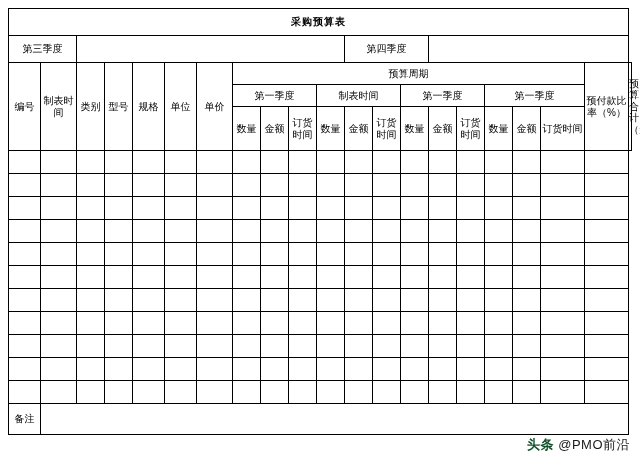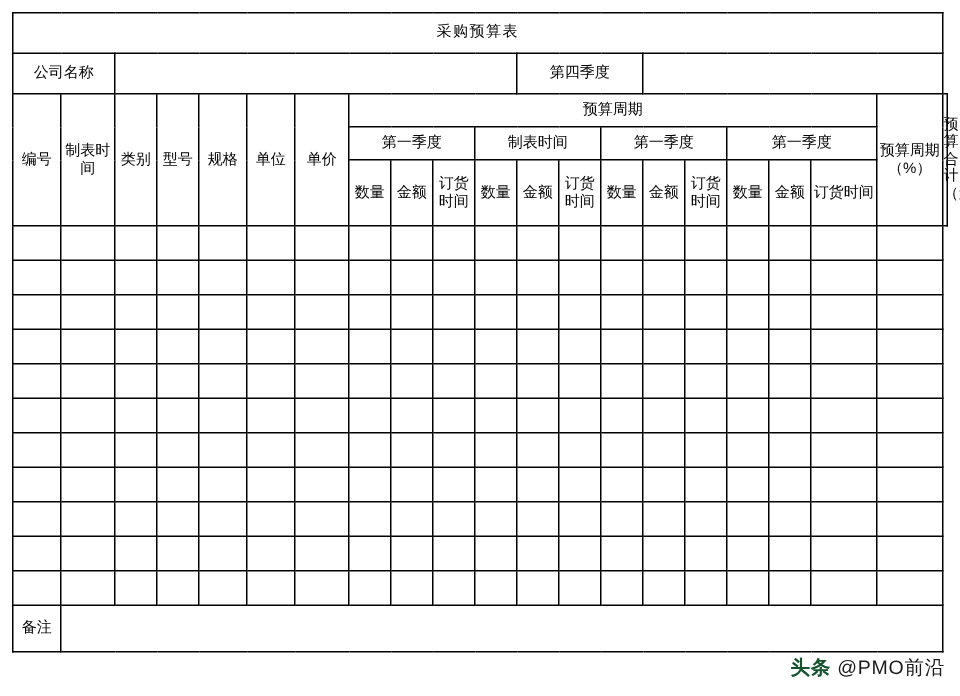--- a/index.html
+++ b/index.html
@@ -33,20 +33,21 @@
     line-height: 1.15;
     text-align: center;
     vertical-align: middle;
     padding: 0;
     word-break: break-all;
   }
   .title-cell {
     height: 26px;
     font-size: 11px;
     letter-spacing: 1px;
+    font-weight: bold;
   }
   .info-row td { height: 26px; }
   .blank { }
   .period-head { height: 22px; }
   .quarter-head { height: 22px; }
   .sub-head { height: 44px; }
   .vert-label {
     font-size: 10px;
     line-height: 1.12;
   }
@@ -96,36 +97,36 @@
       <col style="width:44px">
       <col style="width:44px">
     </colgroup>
 
     <tbody>
         <tr>
       <td class="title-cell" colspan="20">采购预算表</td>
     </tr>
 
     <tr class="info-row">
-      <td colspan="2">公司名称</td>
+      <td colspan="2">第三季度</td>
       <td colspan="9" class="blank"></td>
       <td colspan="3">第四季度</td>
       <td colspan="6" class="blank"></td>
     </tr>
 
     <tr class="period-head">
       <td rowspan="3">编号</td>
       <td rowspan="3">制表时间</td>
       <td rowspan="3">类别</td>
       <td rowspan="3">型号</td>
       <td rowspan="3">规格</td>
       <td rowspan="3">单位</td>
       <td rowspan="3">单价</td>
       <td colspan="12">预算周期</td>
-      <td rowspan="3">预算周期（%）</td>
+      <td rowspan="3">预付款比率（%）</td>
       <td rowspan="3">预算合计（元）</td>
     </tr>
 
     <tr class="quarter-head">
       <td colspan="3">第一季度</td>
       <td colspan="3">制表时间</td>
       <td colspan="3">第一季度</td>
       <td colspan="3">第一季度</td>
     </tr>
 

